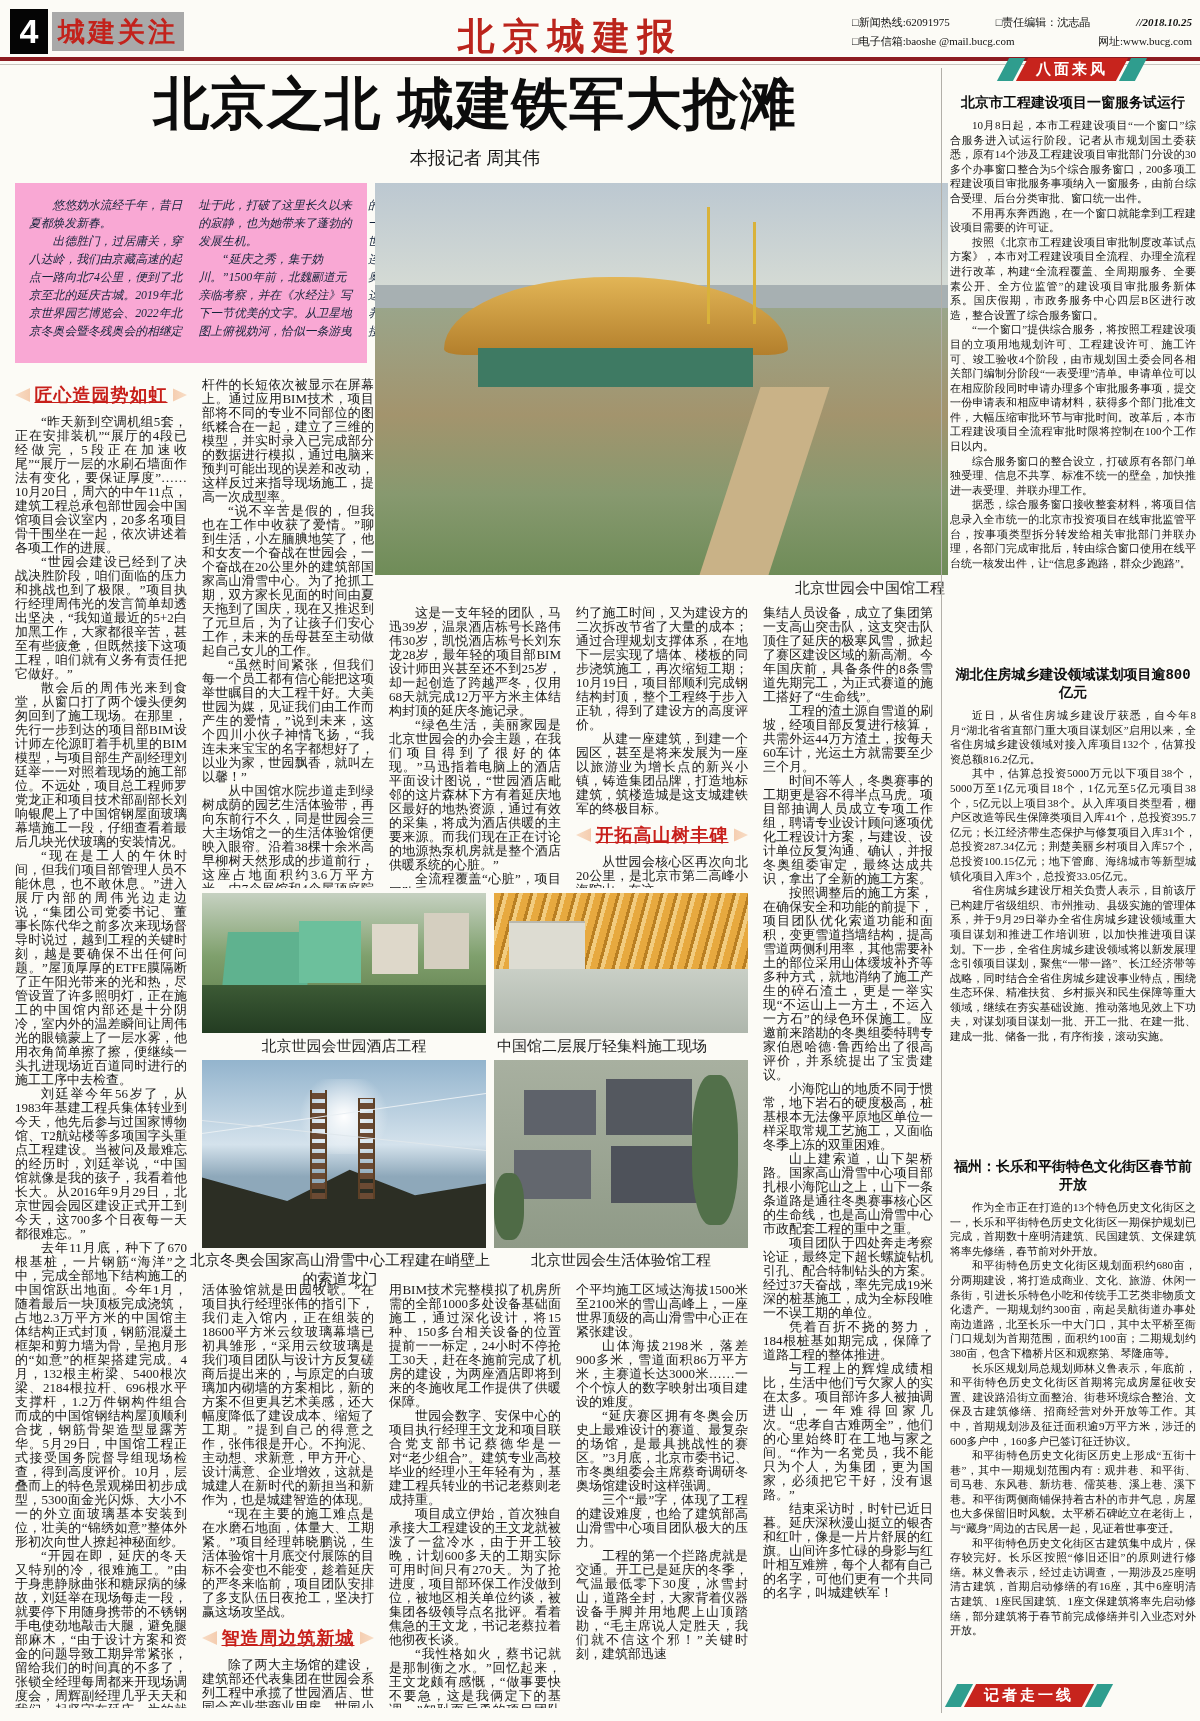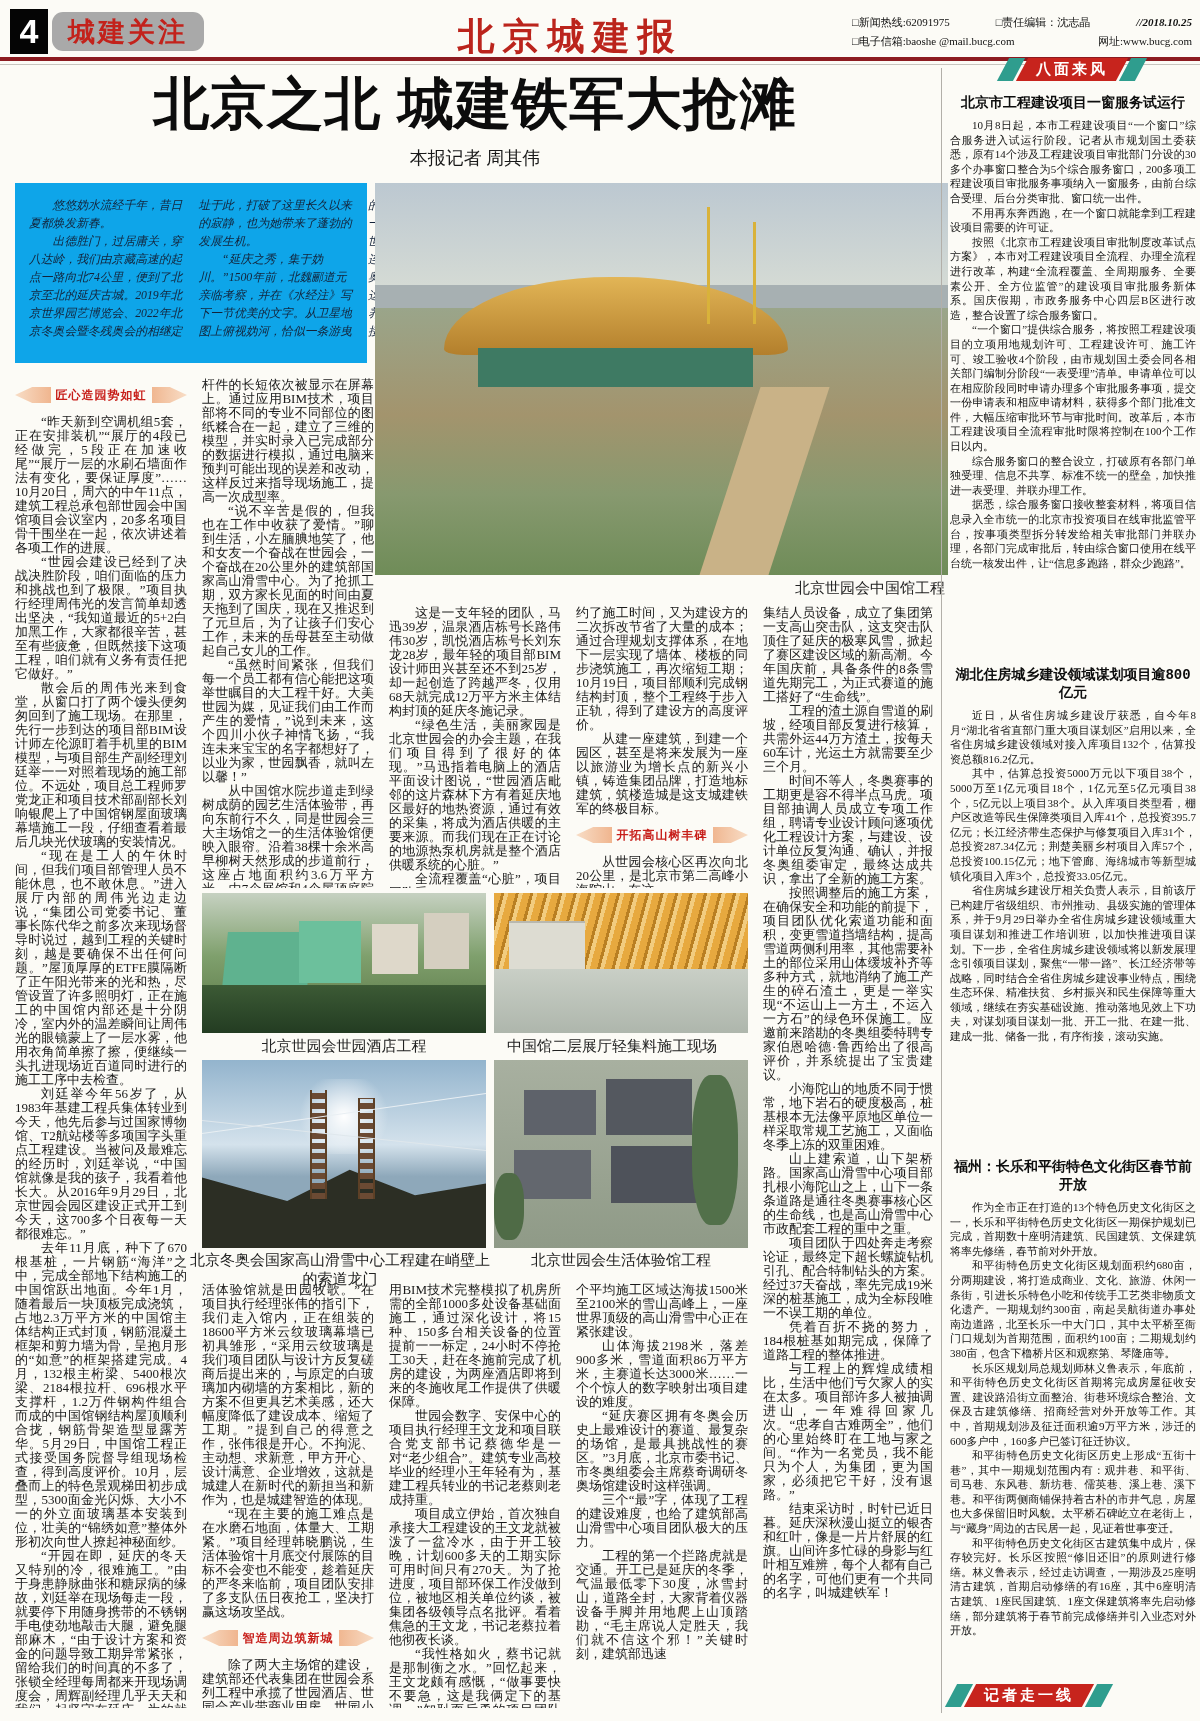--- a/index.html
+++ b/index.html
@@ -2,52 +2,52 @@
 <html><head>
 <meta charset="utf-8">
 <style>
   html,body{margin:0;padding:0;background:#e8e6e0;}
   .page{position:relative;width:1200px;height:1721px;background:#fcfbf6;margin:0 auto;
         font-family:"Liberation Serif",serif;color:#191919;overflow:hidden;}
   
   .pagenum{position:absolute;left:10px;top:9px;width:38px;height:45px;background:#050505;color:#fff;
            font-family:"Liberation Sans",sans-serif;font-weight:bold;font-size:34px;
            display:flex;align-items:center;justify-content:center;}
-  .section-label{position:absolute;left:52px;top:12px;width:152px;height:39px;background:#a9a9a9;
+  .section-label{position:absolute;left:52px;top:12px;width:132px;height:39px;background:#a9a9a9;
            color:#c3221b;font-weight:900;font-size:27px;letter-spacing:3px;
-           font-family:"Liberation Sans",sans-serif;display:flex;align-items:center;justify-content:center;border-radius:11px;}
+           font-family:"Liberation Sans",sans-serif;display:flex;align-items:center;justify-content:center;}
   .masthead{position:absolute;left:370px;top:12px;width:400px;text-align:center;color:#bb241c;
            font-size:37px;font-weight:900;letter-spacing:8px;font-family:"Liberation Sans",sans-serif;}
   .hinfo{position:absolute;left:852px;top:13px;width:340px;font-size:11px;line-height:19px;color:#101010;}
   .hinfo .r{display:flex;justify-content:space-between;}
   .hinfo b{font-style:italic;}
   .rule-thick{position:absolute;left:0;top:57px;width:1200px;height:4px;background:#8c1b20;}
   .rule-thin{position:absolute;left:0;top:64px;width:1200px;height:1px;background:#c8c5bf;}
   
   .headline{position:absolute;left:15px;top:72px;width:920px;text-align:center;font-size:56px;line-height:64px;
             font-weight:900;letter-spacing:1px;color:#0c0c0c;font-family:"Liberation Sans",sans-serif;}
   .byline{position:absolute;left:15px;top:146px;width:920px;text-align:center;font-size:18px;font-weight:normal;}
   
-  .leadbox{position:absolute;left:15px;top:183px;width:352px;height:180px;background:#0ea5e9;
+  .leadbox{position:absolute;left:15px;top:183px;width:352px;height:180px;background:#f9a8d4;
            box-sizing:border-box;padding:13px 14px;columns:2;column-gap:15px;}
   .leadbox p{margin:0;text-indent:2em;font-size:11.8px;line-height:18px;font-style:italic;color:#13233a;}
   
   .photo{position:absolute;overflow:hidden;background:#9aa48e;}
   .caption{position:absolute;font-size:15px;color:#222;
            font-family:"Liberation Serif",serif;}
   
   .colblock{position:absolute;width:172px;overflow:hidden;}
   .colblock p{margin:0;font-size:13px;line-height:14px;text-align:justify;text-indent:2em;}
   .colblock p.cont{text-indent:0;}
   .subhead{position:relative;height:24px;margin:7px 0 8px;display:flex;align-items:center;justify-content:center;}
   .subhead .deco{position:absolute;left:0;right:0;top:4px;bottom:4px;
       background:linear-gradient(90deg,#f8ddc6,#eda87c 28%,#eda87c 72%,#f8ddc6);
       clip-path:polygon(0 50%,10% 0,90% 0,100% 50%,90% 100%,10% 100%);}
   .subhead .txt{position:relative;background:#fcfbf6;padding:0 5px;color:#c71f1a;
-      font-weight:900;font-size:12px;letter-spacing:1px;font-family:"Liberation Sans",sans-serif;}
+      font-weight:900;font-size:18px;letter-spacing:1px;font-family:"Liberation Sans",sans-serif;text-decoration:underline;}
   
   .vdivider{position:absolute;left:941px;top:68px;width:1px;height:1645px;background:#b2afa9;}
   .sidebar{position:absolute;left:950px;top:86px;width:246px;}
   .sb-title{font-family:Liberation Mono, monospace;font-weight:bold;font-size:14px;line-height:18px;
             text-align:center;margin:8px 0 6px;color:#0d0d0d;}
   .sb-body{overflow:hidden;}
   .sb-body p{margin:0;font-size:11px;line-height:14.6px;text-align:justify;text-indent:2em;color:#151515;}
   .badge{position:absolute;display:flex;align-items:center;height:23px;}
   .badge .sliver{width:16px;height:100%;background:#2f9d8e;transform:skewX(-28deg);margin:0 3px;}
   .badge .core{height:100%;background:#c7241d;transform:skewX(-28deg);display:flex;align-items:center;
@@ -171,21 +171,21 @@
     <div class="abs" style="left:60%;top:22%;width:16%;height:36%;background:#ded8ca;"></div>
     <div class="abs" style="left:78%;top:14%;width:16%;height:40%;background:#d5cfc0;"></div>
     <div class="abs" style="left:0;bottom:0;right:0;height:34%;background:linear-gradient(#3c5a35,#233c22);"></div>
   </div>
   <div class="photo" style="left:494px;top:893px;width:254px;height:140px;">
     <div class="abs" style="left:0;top:0;right:0;height:56%;background:repeating-linear-gradient(105deg,#e7a93f 0 7px,#b97f22 7px 10px,#f2cc7f 10px 14px);"></div>
     <div class="abs" style="left:6%;top:20%;width:30%;height:34%;background:#dddcd2;box-shadow:0 2px 0 #b9b8ae inset;"></div>
     <div class="abs" style="left:0;bottom:0;right:0;height:46%;background:linear-gradient(#c9cfc6,#aeb6ac);"></div>
   </div>
   <div class="caption" style="left:202px;top:1037px;width:284px;text-align:center;">北京世园会世园酒店工程</div>
-  <div class="caption" style="left:485px;top:1037px;width:254px;text-align:center;">中国馆二层展厅轻集料施工现场</div>
+  <div class="caption" style="left:475px;top:1037px;width:254px;text-align:center;">中国馆二层展厅轻集料施工现场</div>
 
   <div class="photo" style="left:202px;top:1060px;width:284px;height:188px;">
     <div class="abs" style="inset:0;background:linear-gradient(#93b4cd,#d4e2ec 45%,#8ea8ba 62%);"></div>
     <div class="abs" style="left:30%;top:10%;width:40%;height:40%;background:radial-gradient(circle,#ffffff 0%,rgba(255,255,255,0) 65%);"></div>
     <div class="abs" style="left:0;bottom:0;right:0;height:52%;background:#2c2e24;clip-path:polygon(0 100%,0 28%,30% 52%,52% 20%,75% 46%,100% 34%,100% 100%);"></div>
     <div class="abs" style="left:38%;top:16%;width:13px;height:58%;background:repeating-linear-gradient(0deg,#6b4a33 0 6px,rgba(0,0,0,0) 6px 10px);border-left:2px solid #5d4026;border-right:2px solid #5d4026;"></div>
     <div class="abs" style="left:55%;top:20%;width:13px;height:54%;background:repeating-linear-gradient(0deg,#6b4a33 0 6px,rgba(0,0,0,0) 6px 10px);border-left:2px solid #5d4026;border-right:2px solid #5d4026;"></div>
     <div class="abs" style="left:-10%;top:28%;width:120%;height:1px;background:#e9eff3;transform:rotate(-8deg);"></div>
     <div class="abs" style="left:-10%;top:40%;width:120%;height:1px;background:#dfe7ec;transform:rotate(6deg);"></div>
   </div>

